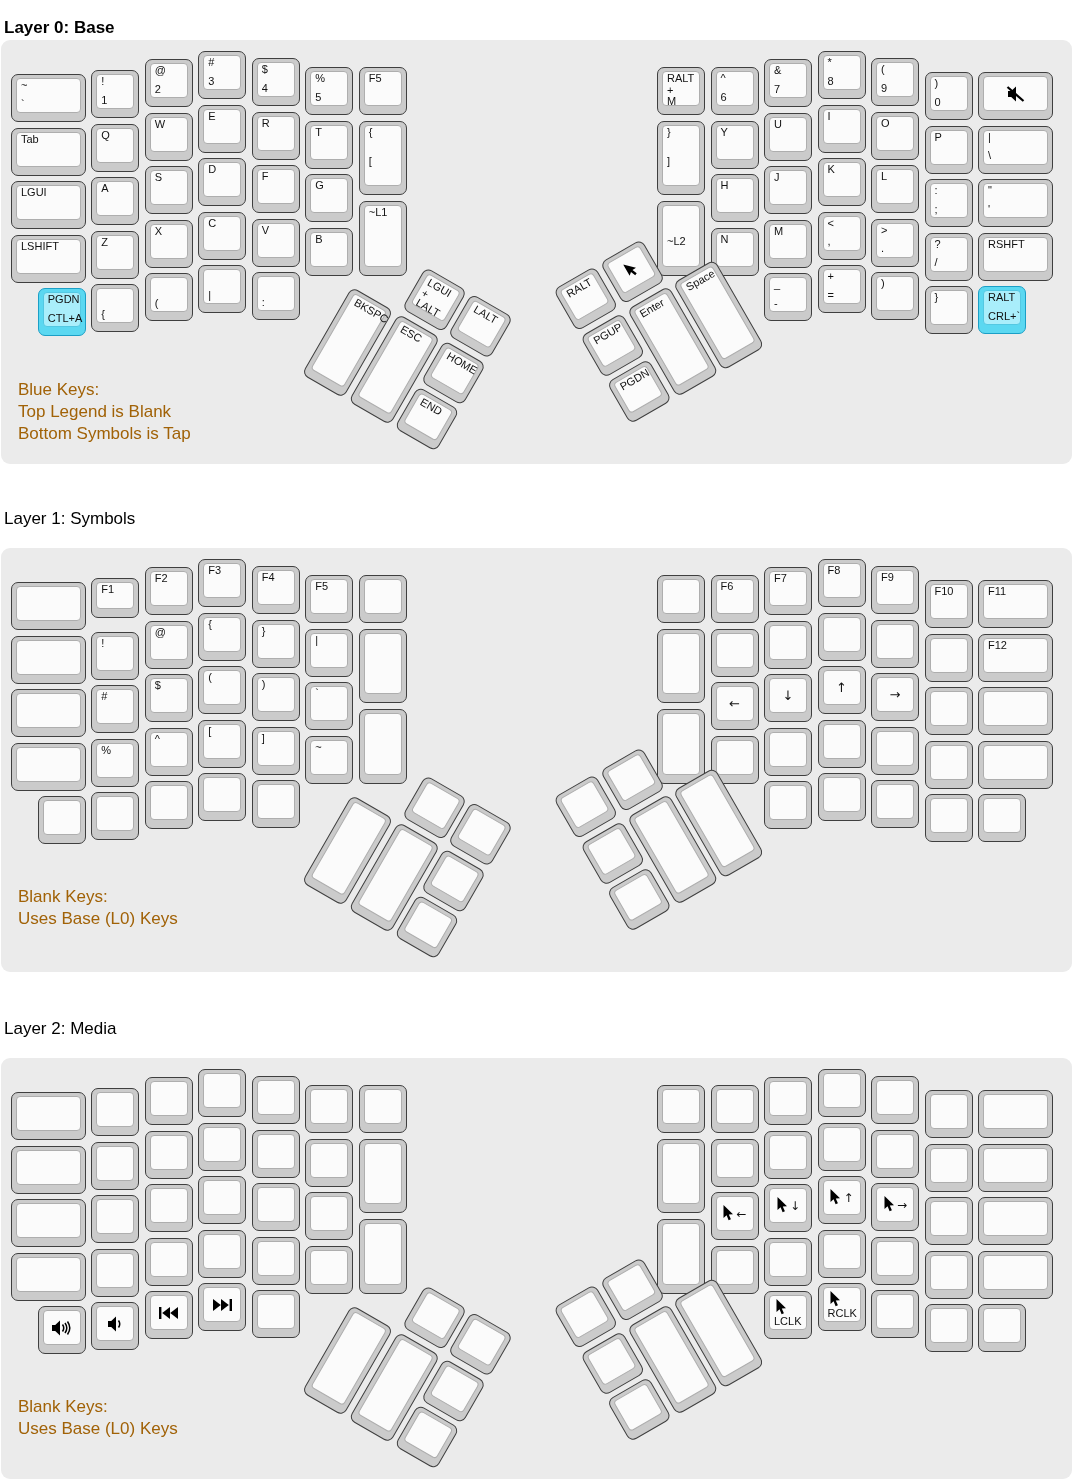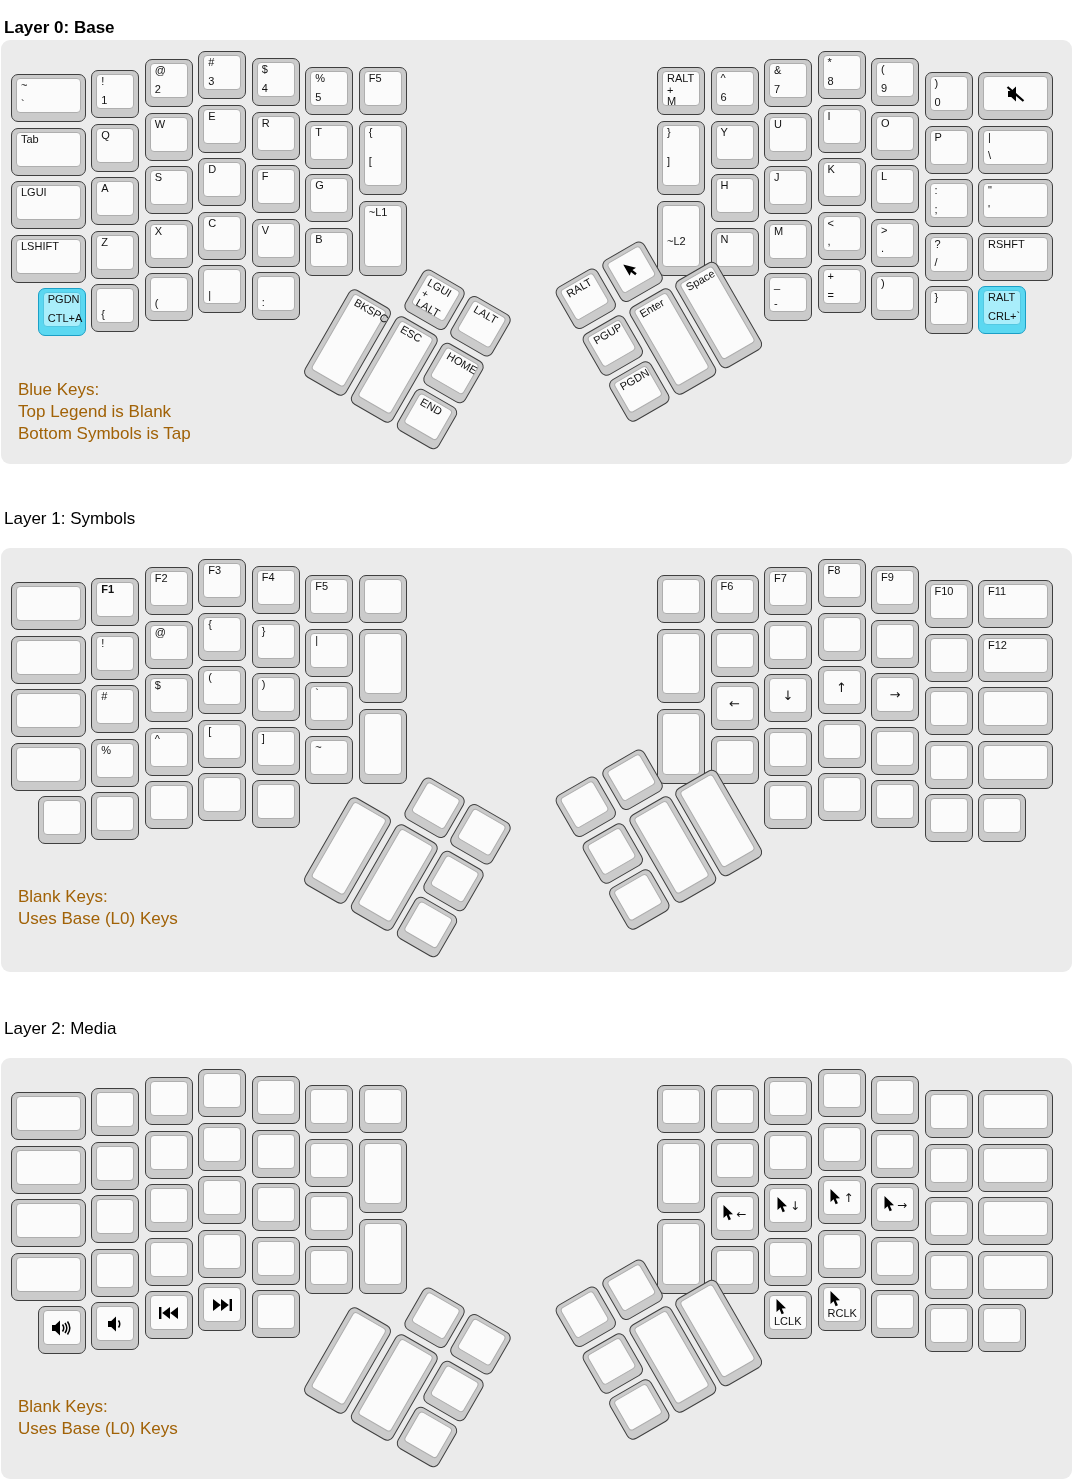--- a/index.html
+++ b/index.html
@@ -479,21 +479,21 @@
       </div>
       <div class="key" style="left: 10px; top: 141px; width: 74.75px; height: 48px;">
         <div class="cap"></div>
       </div>
       <div class="key" style="left: 10px; top: 194.5px; width: 74.75px; height: 48px;">
         <div class="cap"></div>
       </div>
       <div class="key" style="left: 36.75px; top: 248px; width: 48px; height: 48px;">
         <div class="cap"></div>
       </div>
-      <div class="key" style="left: 90.25px; top: 30px; width: 48px; height: 48px; font-weight: bold;">
+      <div class="key" style="left: 90.25px; top: 30px; width: 48px; height: 40px;">
         <div class="cap">
           <span class="lg-t">F1</span>
         </div>
       </div>
       <div class="key" style="left: 90.25px; top: 83.5px; width: 48px; height: 48px;">
         <div class="cap">
           <span class="lg-t">!</span>
         </div>
       </div>
       <div class="key" style="left: 90.25px; top: 137px; width: 48px; height: 48px;">

